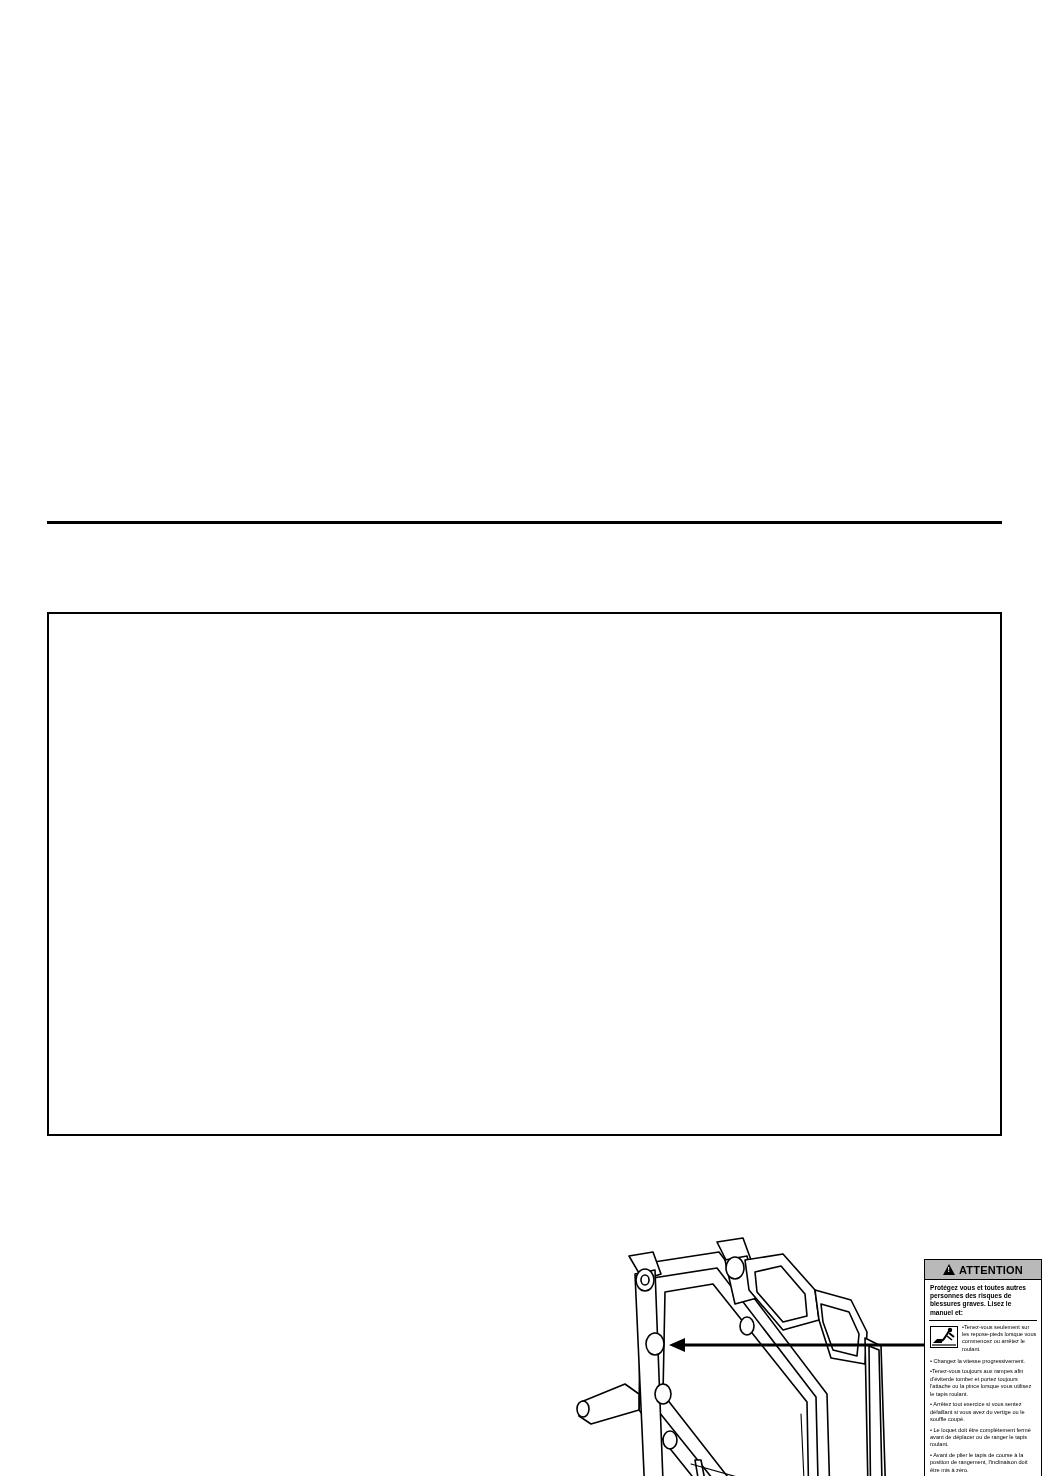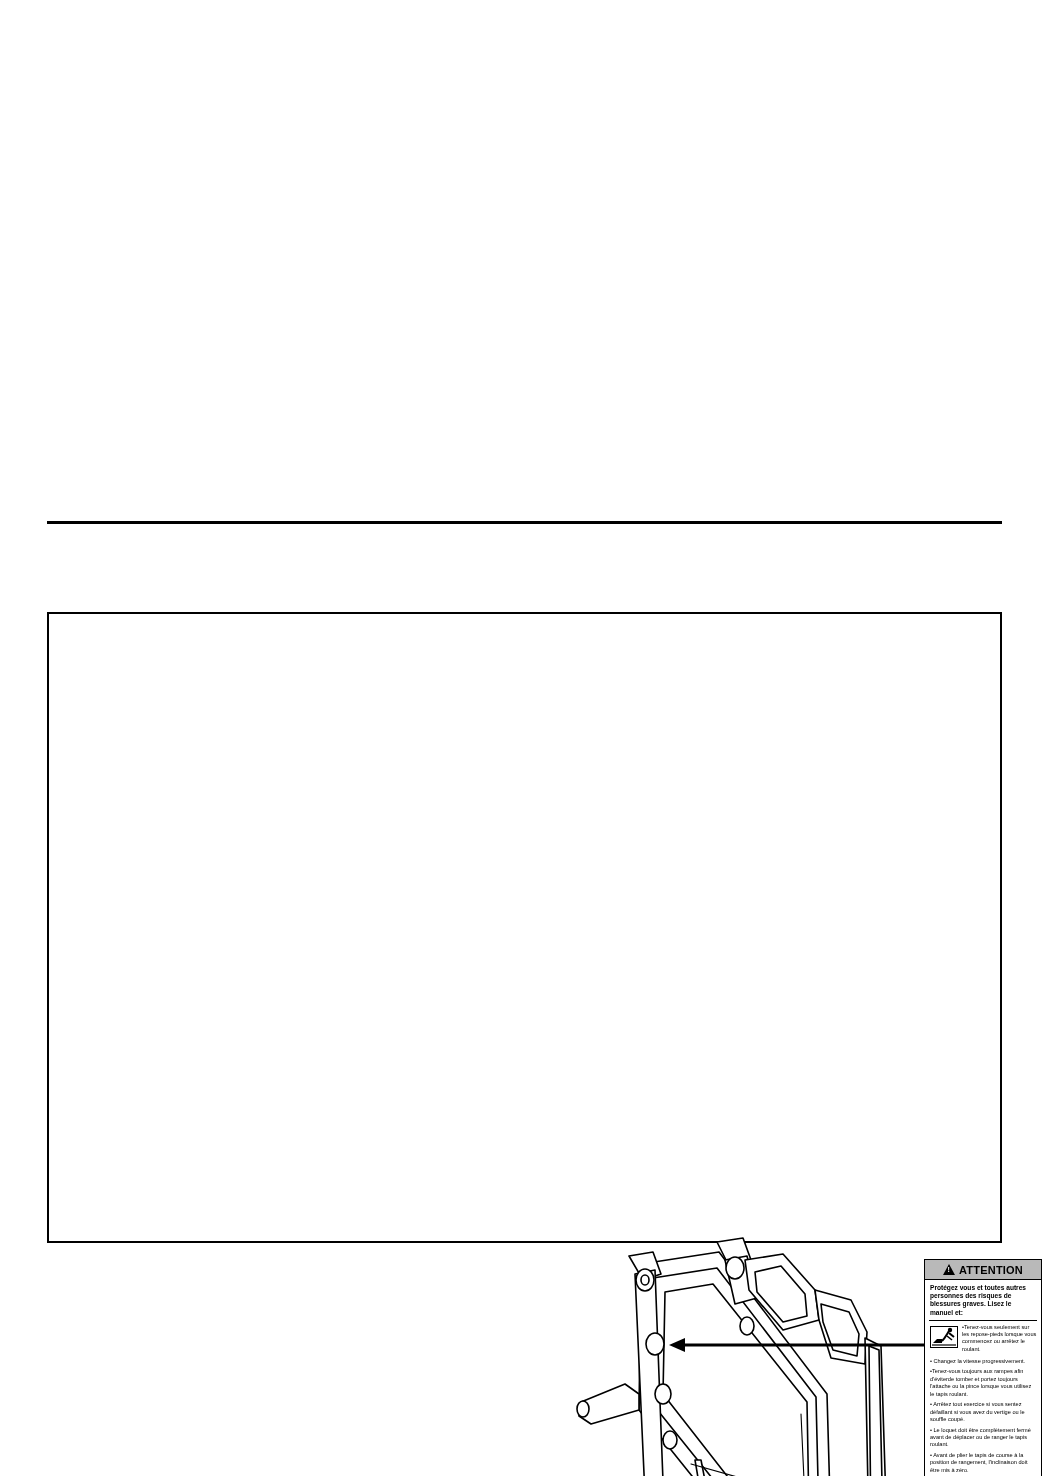--- a/index.html
+++ b/index.html
@@ -27,21 +27,21 @@
     width: 955px;
     height: 3px;
     background: #000;
   }
   
   .panel {
     position: absolute;
     left: 47px;
     top: 612px;
     width: 955px;
-    height: 631px;
+    height: 524px;
     border: 2px solid #000;
     box-sizing: border-box;
     background: #fff;
   }
   
   .treadmill {
     position: absolute;
     left: 520px;
     top: 620px;
     width: 350px;

